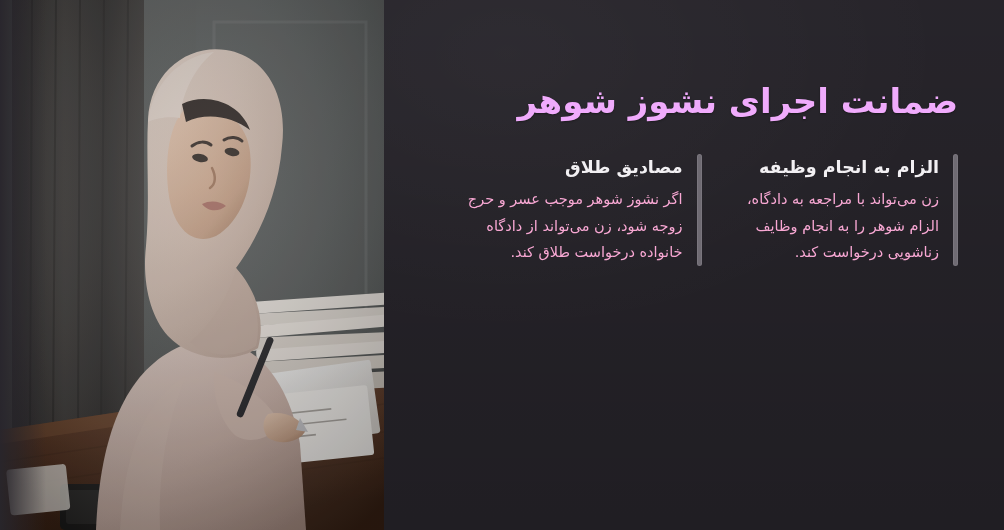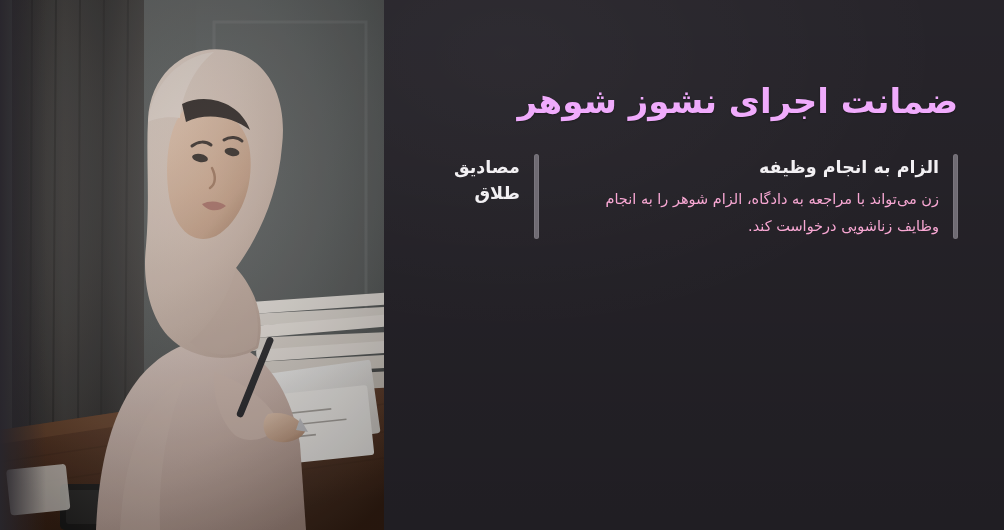--- a/index.html
+++ b/index.html
@@ -267,18 +267,19 @@
           <div class="point-title">الزام به انجام وظیفه</div>
           <div class="point-desc">زن می‌تواند با مراجعه به دادگاه، الزام شوهر را به انجام وظایف زناشویی درخواست کند.</div>
         </div>
       </div>
 
 
       <div class="point">
         <div class="point-bar"></div>
         <div class="point-body">
           <div class="point-title">مصادیق طلاق</div>
+          <div class="point-desc">اگر نشوز شوهر موجب عسر و حرج زوجه شود، زن می‌تواند از دادگاه خانواده درخواست طلاق کند.</div>
         </div>
       </div>
 
     </div>
   </div>
 </div>
 
 </body></html>

